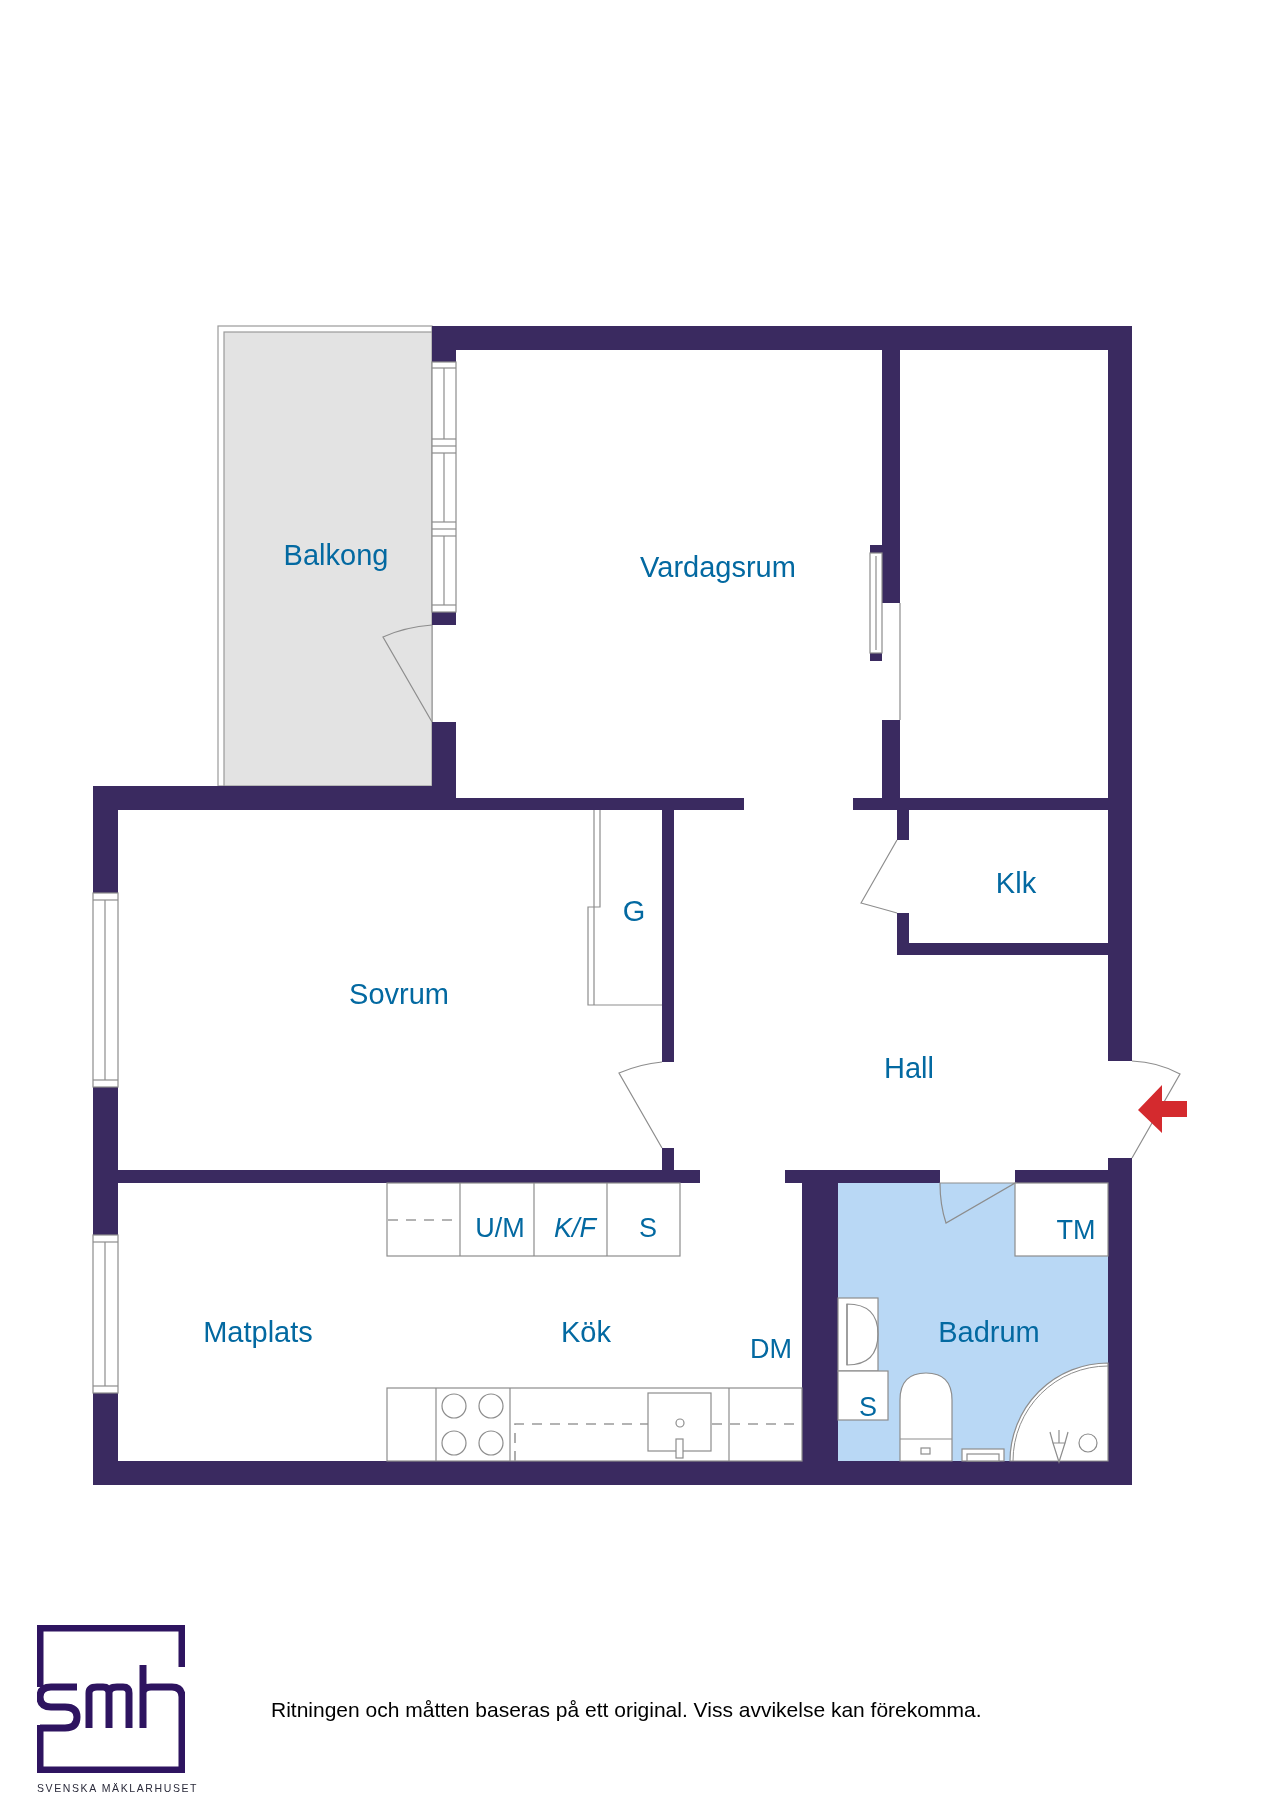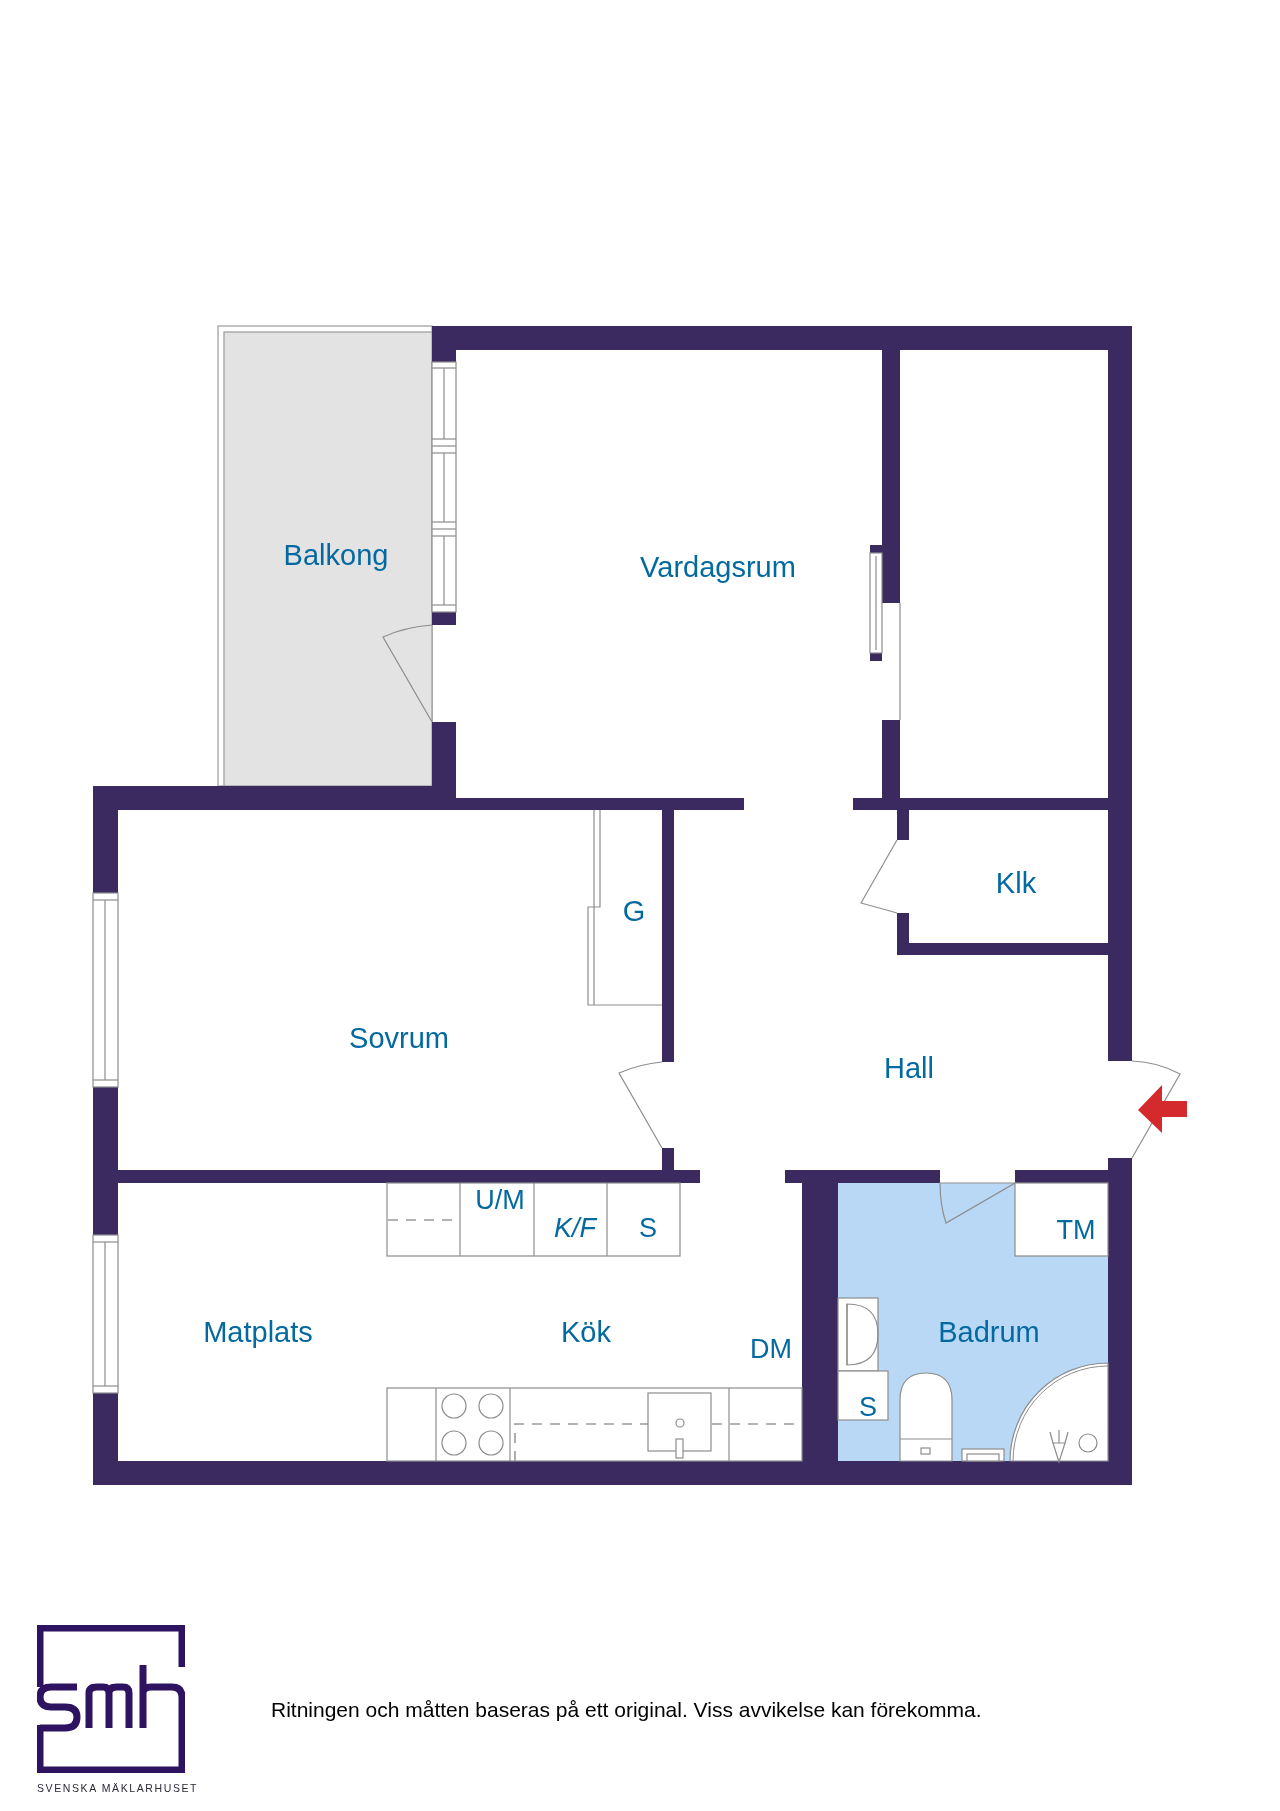--- a/index.html
+++ b/index.html
@@ -158,29 +158,29 @@
     <line class="thin" x1="1059" y1="1443" x2="1059" y2="1430"></line>
     <line class="thin" x1="1065" y1="1443" x2="1068" y2="1432"></line>
     <circle class="thin" cx="1088" cy="1443" r="9"></circle>
   </g>
 
   <path d="M1138 1110 L1162 1085 L1162 1101 L1187 1101 L1187 1117 L1162 1117 L1162 1133 Z" fill="#d42a2e"></path>
 </svg>
 
 <div class="label" style="left:336px;top:555px;">Balkong</div>
 <div class="label" style="left:686px;top:567px;margin-left:32px;">Vardagsrum</div>
-<div class="label" style="left:399px;top:994px;margin-top:44px;">Sovrum</div>
+<div class="label" style="left:399px;top:994px;">Sovrum</div>
 <div class="label" style="left:634px;top:911px;">G</div>
 <div class="label" style="left:1016px;top:883px;">Klk</div>
 <div class="label" style="left:909px;top:1068px;text-align:center;">Hall</div>
 <div class="label" style="left:258px;top:1332px;">Matplats</div>
 <div class="label" style="left:586px;top:1332px;text-align:center;">Kök</div>
 <div class="label" style="left:989px;top:1332px;">Badrum</div>
 
-<div class="label small-label" style="left:500px;top:1200px;">U/M</div>
+<div class="label small-label" style="left:500px;top:1228px;">U/M</div>
 <div class="label small-label" style="left:575px;top:1228px;font-style:italic;">K/F</div>
 <div class="label small-label" style="left:648px;top:1228px;">S</div>
 <div class="label small-label" style="left:771px;top:1349px;">DM</div>
 <div class="label small-label" style="left:1076px;top:1230px;">TM</div>
 <div class="label small-label" style="left:868px;top:1407px;">S</div>
 
 <svg id="logo" viewBox="0 0 148 148" xmlns="http://www.w3.org/2000/svg">
   <path d="M3 62 L3 3 L145 3 L145 42" fill="none" stroke="#2e1460" stroke-width="7"></path>
   <path d="M3 100 L3 145 L145 145 L145 92" fill="none" stroke="#2e1460" stroke-width="7"></path>
   <path d="M40 62 L14 62 Q3 62 3 72 Q3 82 14 82 L28 82 Q40 82 40 92 Q40 103 28 103 L3 103" fill="none" stroke="#2e1460" stroke-width="7"></path>

